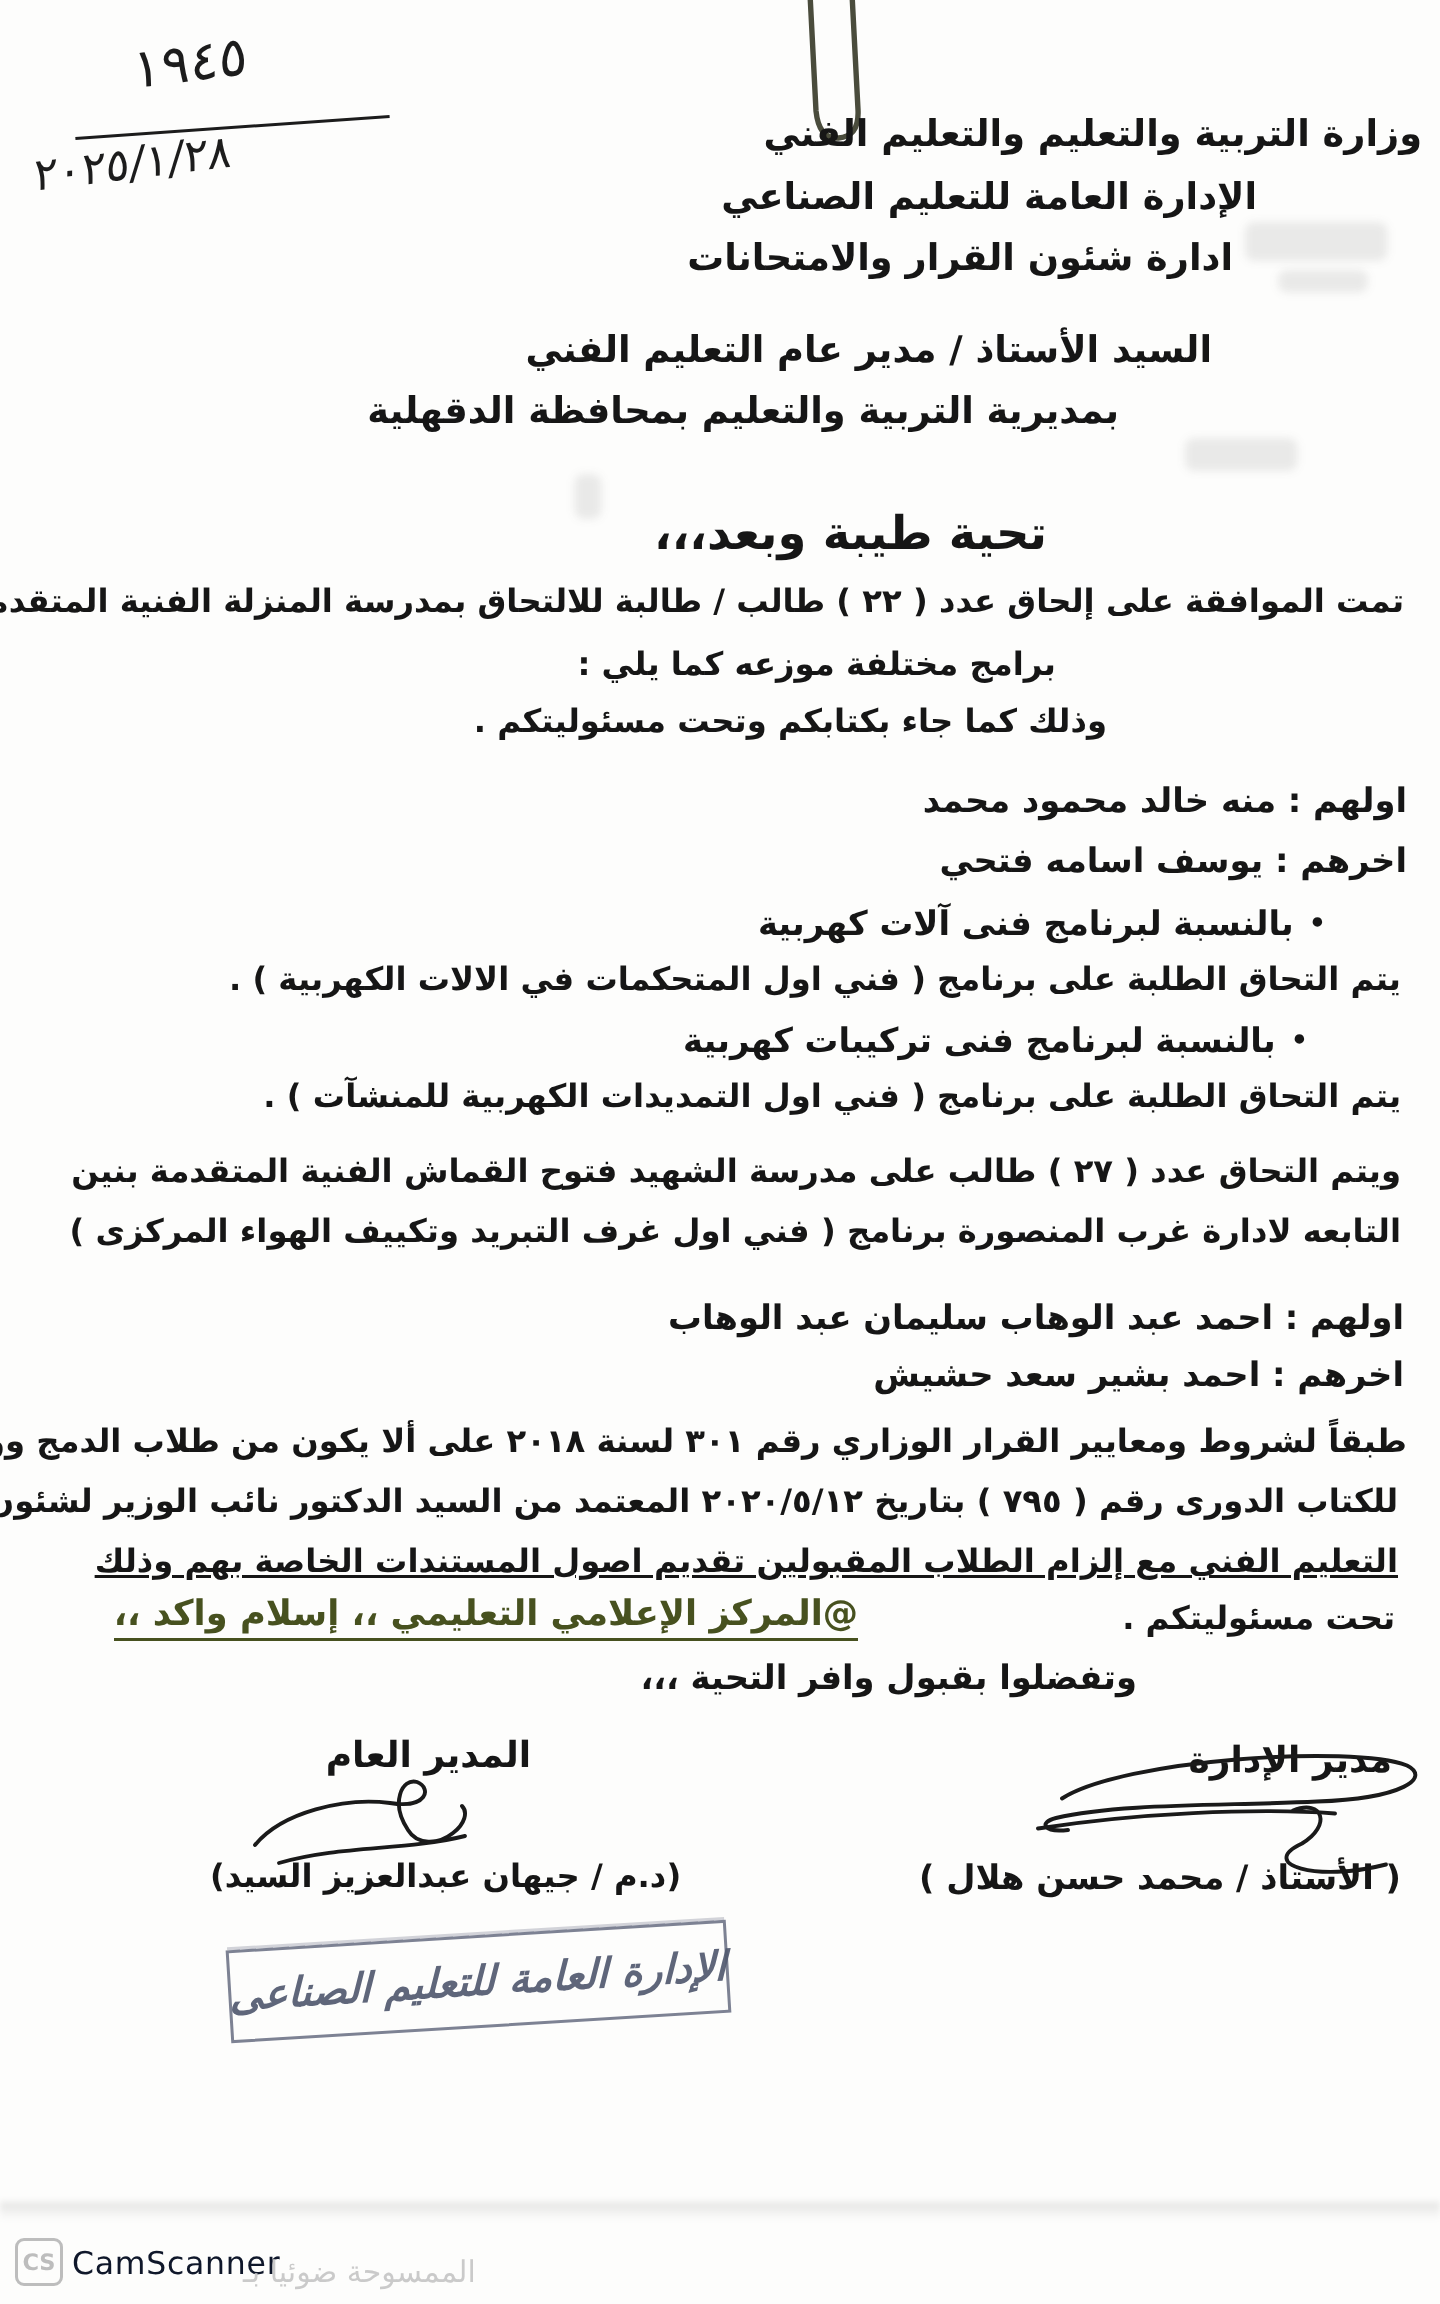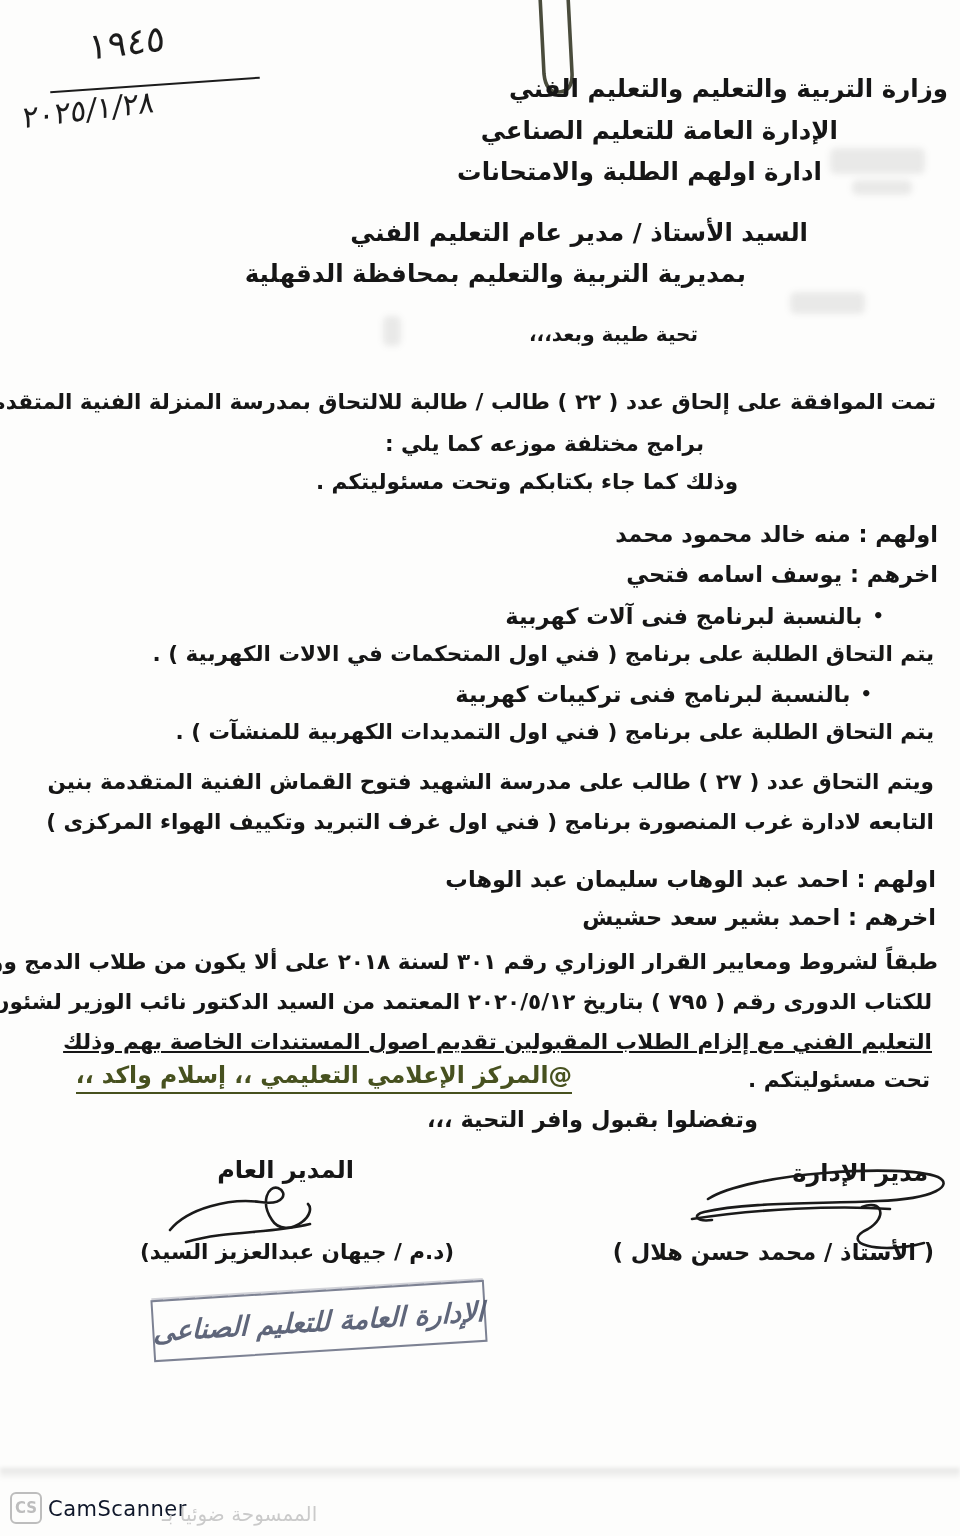--- a/index.html
+++ b/index.html
@@ -6,21 +6,21 @@
   body{
     width:960px;height:1536px;position:relative;overflow:hidden;
     background:#fdfdfc;
     font-family:"DejaVu Sans",sans-serif;
     color:#161616;
   }
   .abs{position:absolute;}
   .ar{direction:rtl;unicode-bidi:plaintext;white-space:nowrap;font-weight:bold;color:#161616;}
   .fs22{font-size:21.5px;}
   .fs23{font-size:22.5px;}
-  .fs24{font-size:20px;}
+  .fs24{font-size:31px;margin-top:16px;}
   .fs25{font-size:24.5px;}
   
   .hand{font-weight:normal;color:#1c1c1c;}
   .hand-num{top:22px;left:88px;font-size:36px;transform:rotate(-7deg) skewX(-6deg);letter-spacing:6px;}
   .hand-line{top:84px;left:50px;width:210px;border-top:2.5px solid #1c1c1c;transform:rotate(-4deg);}
   .hand-date{top:92px;left:22px;font-size:30px;transform:rotate(-7deg) skewX(-8deg);letter-spacing:3px;}
   
   .clip{top:-4px;left:524px;}
   
   .hdr1{top:74px;right:12px;}
@@ -103,21 +103,21 @@
   </svg>
 </div>
 
 <div class="abs smudge sm1"></div>
 <div class="abs smudge sm2"></div>
 <div class="abs smudge sm3"></div>
 <div class="abs smudge sm4"></div>
 
 <div class="abs ar fs25 hdr1">وزارة التربية والتعليم والتعليم الفني</div>
 <div class="abs ar fs25 hdr2">الإدارة العامة للتعليم الصناعي</div>
-<div class="abs ar fs25 hdr3">ادارة اولهم الطلبة والامتحانات</div>
+<div class="abs ar fs25 hdr3">ادارة شئون القرار والامتحانات</div>
 
 <div class="abs ar fs25 adr1">السيد الأستاذ /  مدير عام التعليم الفني</div>
 <div class="abs ar fs25 adr2">بمديرية التربية والتعليم بمحافظة الدقهلية</div>
 
 <div class="abs ar fs24 greet">تحية طيبة وبعد،،،</div>
 
 <div class="abs ar fs22 p1l1">تمت الموافقة على إلحاق عدد ( ٢٢ ) طالب / طالبة للالتحاق بمدرسة المنزلة الفنية المتقدمة (+2)</div>
 <div class="abs ar fs22 p1l2">برامج مختلفة موزعه كما يلي :</div>
 <div class="abs ar fs22 p1l3">وذلك كما جاء بكتابكم وتحت مسئوليتكم .</div>
 

